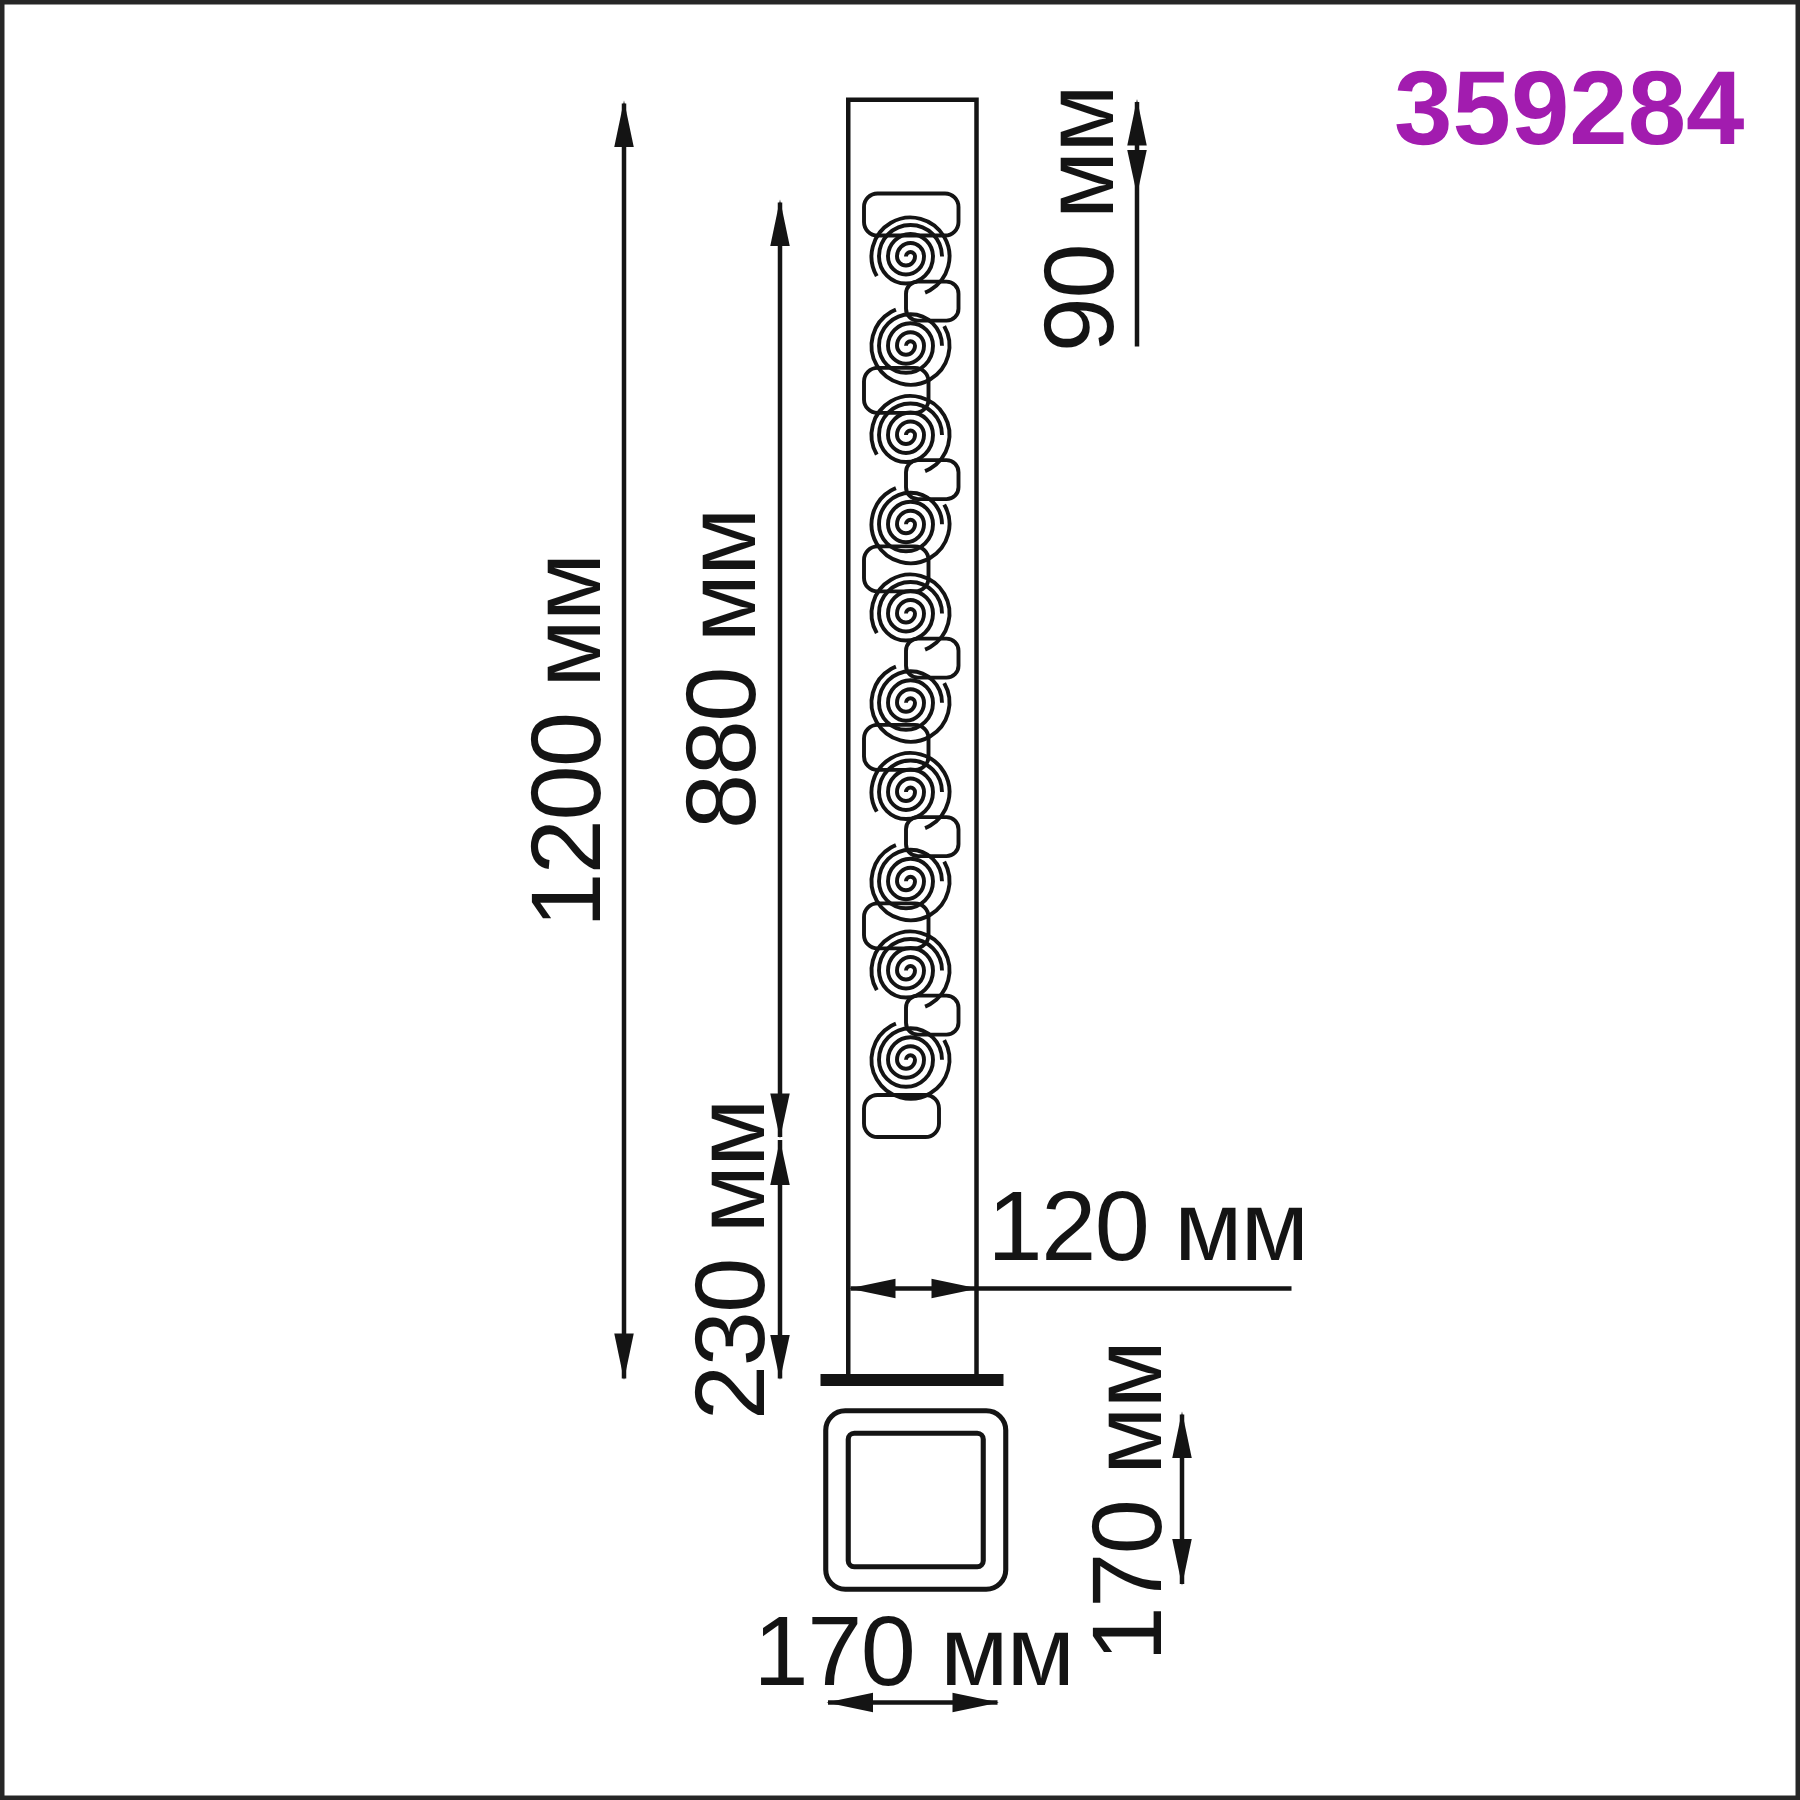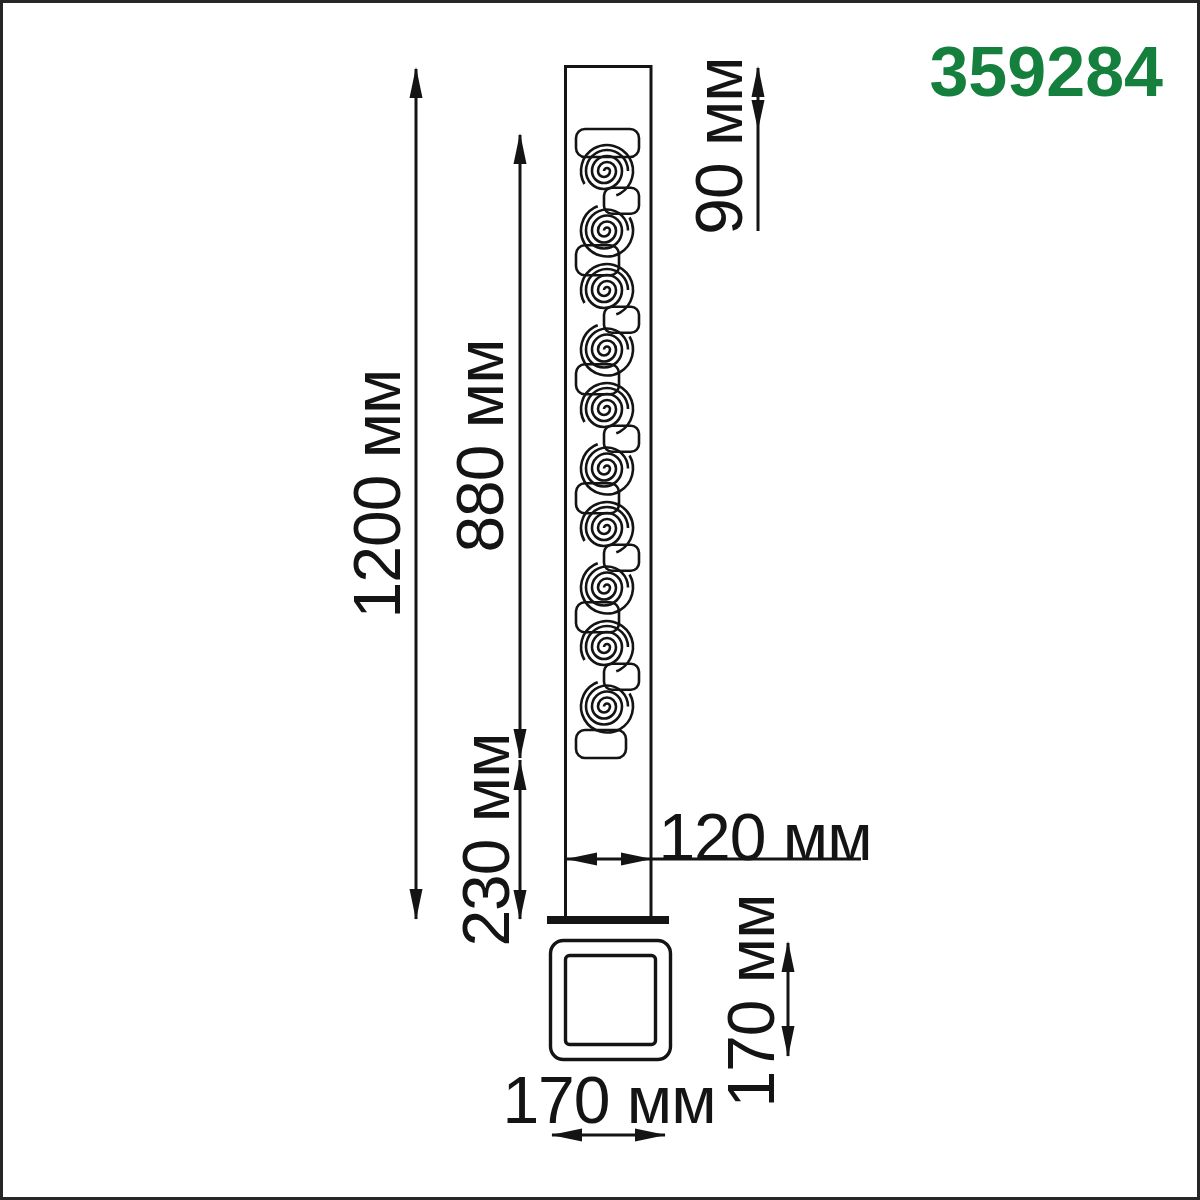--- a/index.html
+++ b/index.html
@@ -36,21 +36,21 @@
   .dim-label.vertical {
     transform: translate(-50%, -50%) rotate(-90deg);
   }
   .part-number {
     position: absolute;
     top: 34px;
     right: 34px;
     font-size: 70px;
     font-weight: 700;
     line-height: 1;
-    color: #15803d;
+    color: #a21caf;
     letter-spacing: 0px;
   }
 </style>
 </head>
 <body>
 
 <div class="canvas">
 
   <svg class="drawing" viewBox="0 0 1200 1200" xmlns="http://www.w3.org/2000/svg">
 
@@ -156,19 +156,19 @@
   <div class="part-number">359284</div>
 
   <div class="dim-label vertical" style="left:374px; top:491px;">1200 мм</div>
 
   <div class="dim-label vertical" style="left:477px; top:443px;">880 мм</div>
 
   <div class="dim-label vertical" style="left:716px; top:143px;">90 мм</div>
 
   <div class="dim-label vertical" style="left:483px; top:837px;">230 мм</div>
 
-  <div class="dim-label" style="left:762px; top:814px;margin-top:20px;">120 мм</div>
+  <div class="dim-label" style="left:762px; top:814px;">120 мм</div>
 
   <div class="dim-label" style="left:606px; top:1097px;">170 мм</div>
 
   <div class="dim-label vertical" style="left:748px; top:998px;">170 мм</div>
 
 </div>
 
 </body></html>

